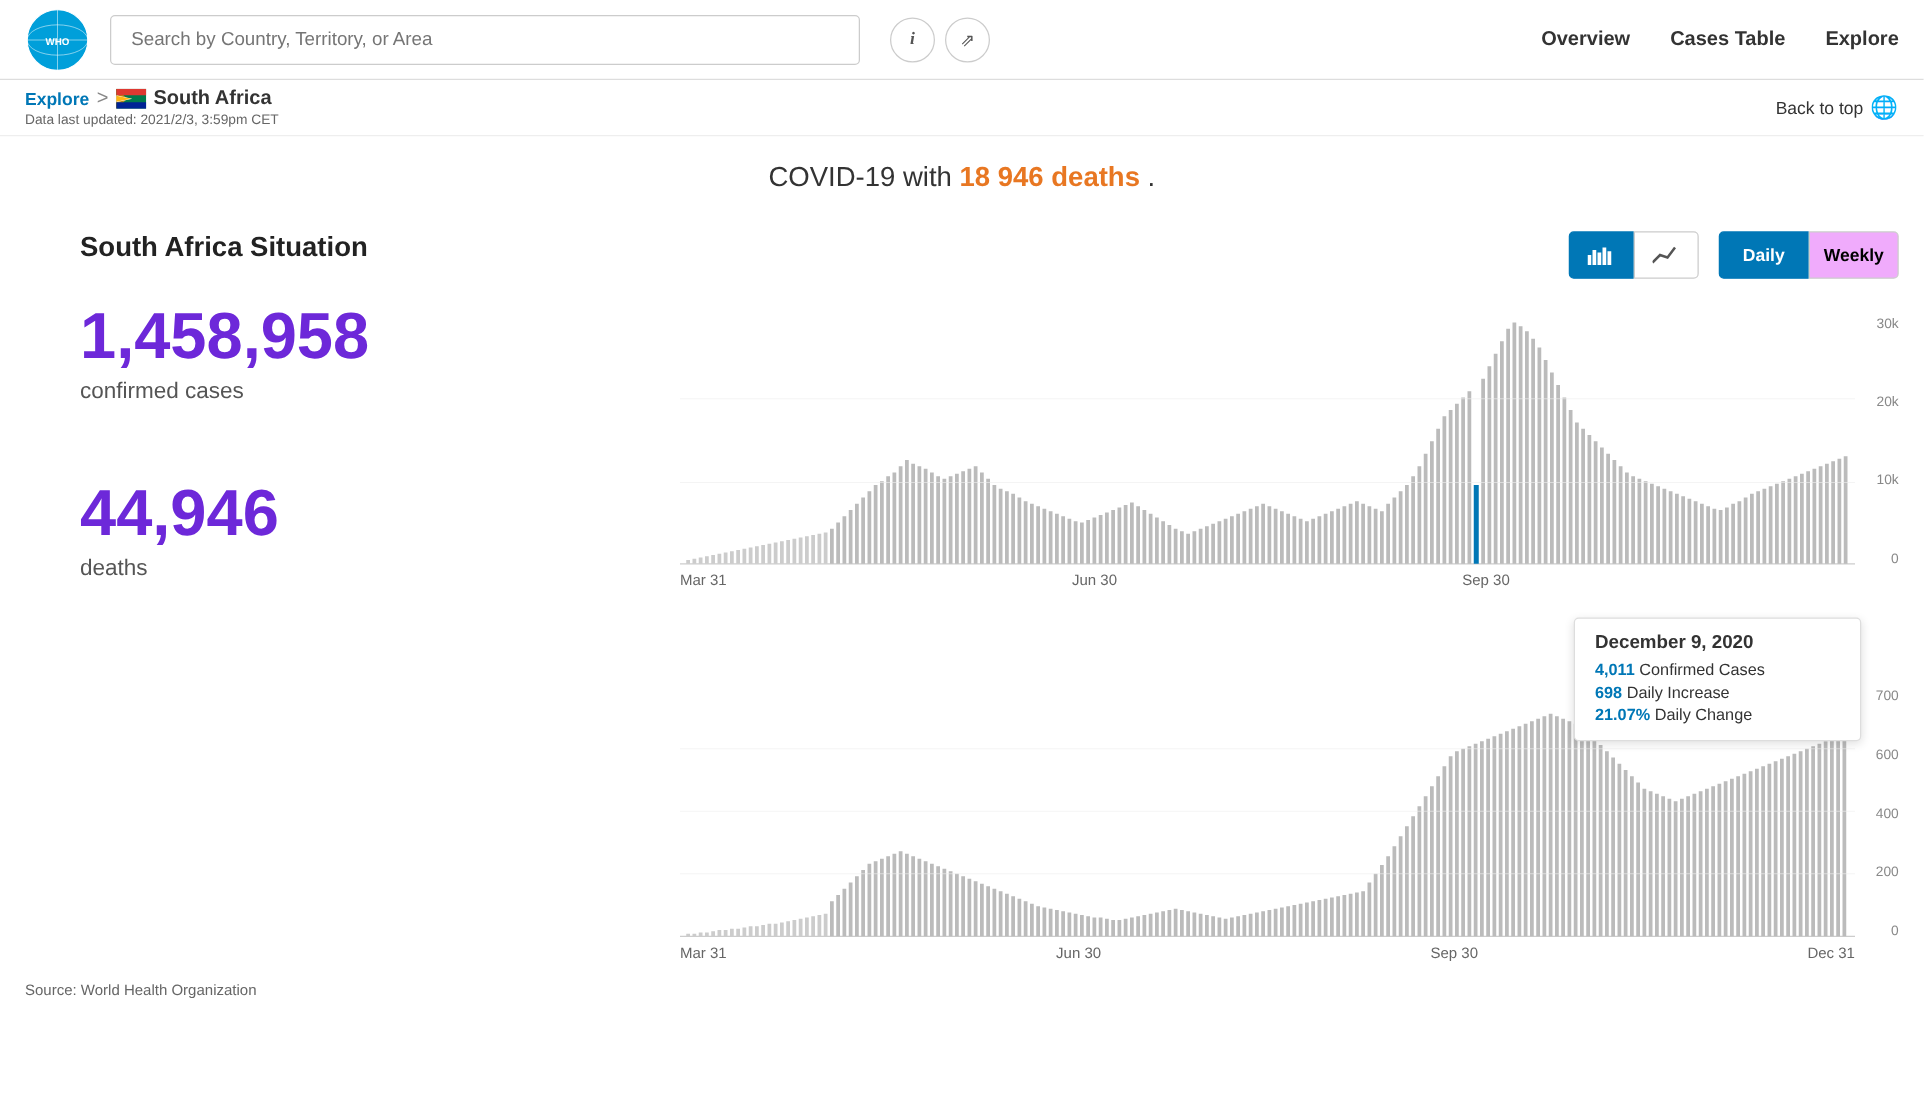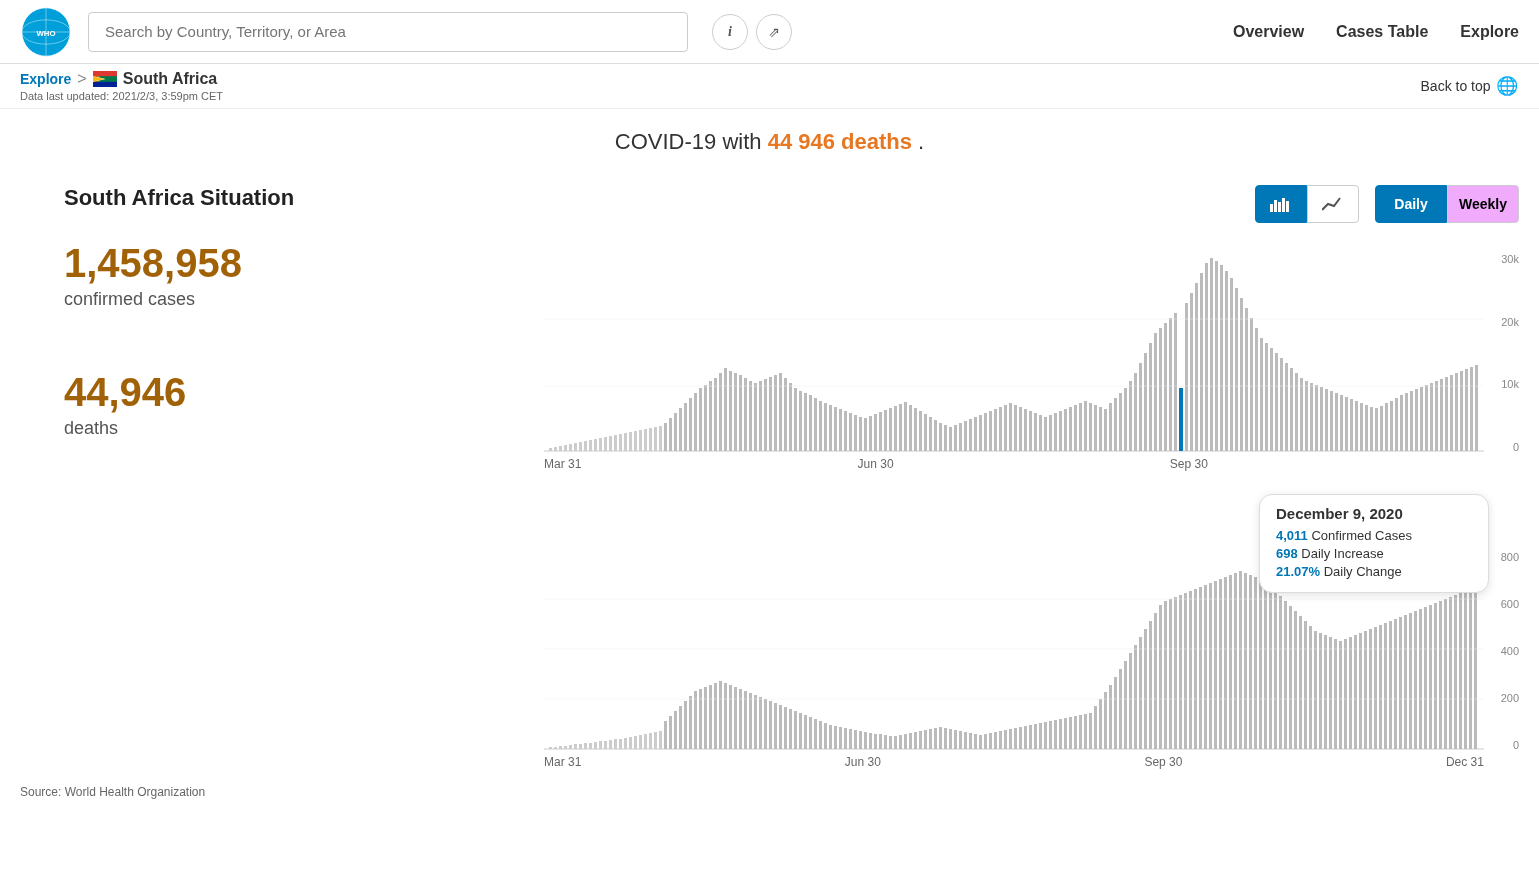--- a/index.html
+++ b/index.html
@@ -186,23 +186,23 @@
     .period-btn.active {
       background: #0077b6;
       color: #fff;
       border-color: #0077b6;
     }
     .period-btn:first-of-type { border-radius: 4px 0 0 4px; margin-left: 8px; }
     .period-btn:last-of-type  { border-radius: 0 4px 4px 0; }
 
     
     .big-number {
-      font-size: 40px;
+      font-size: 52px;
       font-weight: 700;
-      color: #a16207;
+      color: #6d28d9;
       line-height: 1.1;
       margin-top: 30px;
     }
     .number-label {
       font-size: 18px;
       color: #555;
       margin-top: 4px;
     }
     .deaths-section {
       margin-top: 60px;
@@ -332,21 +332,21 @@
     <div class="data-last-updated">Data last updated: 2021/2/3, 3:59pm CET</div>
   </div>
   <div class="back-to-top">
     <span>Back to top</span>
     <span class="globe-icon">🌐</span>
   </div>
 </div>
 
 <div class="hero-text">
   <span>COVID-19 with</span>
-  <span class="deaths-highlight">44 946 deaths</span>
+  <span class="deaths-highlight">18 946 deaths</span>
   <span>.</span>
 </div>
 
 <div class="main-content">
 
   <div class="left-panel">
     <div class="situation-title">South Africa Situation</div>
 
     <div class="big-number">1,458,958</div>
     <div class="number-label">confirmed cases</div>
@@ -590,21 +590,21 @@
           <rect x="916" y="118" width="3" height="80" fill="#bbb"></rect>
           <rect x="921" y="116" width="3" height="82" fill="#bbb"></rect>
           <rect x="926" y="114" width="3" height="84" fill="#bbb"></rect>
           <rect x="931" y="112" width="3" height="86" fill="#bbb"></rect>
 
           <line x1="0" y1="133" x2="940" y2="133" stroke="#eee" stroke-width="0.5"></line>
           <line x1="0" y1="66" x2="940" y2="66" stroke="#eee" stroke-width="0.5"></line>
         </svg>
 
         
-        <div class="tooltip" style="bottom: -140px; right: 30px; width: 230px; border-radius: 13px;">
+        <div class="tooltip" style="bottom: -140px; right: 30px; width: 230px;">
           <div class="tooltip-date">December 9, 2020</div>
           <div class="tooltip-row">
             <span class="tooltip-val">4,011</span>
             <span>Confirmed Cases</span>
           </div>
           <div class="tooltip-row">
             <span class="tooltip-val">698</span>
             <span>Daily Increase</span>
           </div>
           <div class="tooltip-row">
@@ -619,21 +619,21 @@
         <span>Jun 30</span>
         <span>Sep 30</span>
         <span></span>
       </div>
     </div>
 
     <div class="chart-section" style="margin-top:80px;">
       <div class="deaths-chart-container">
         
         <div class="chart-y-labels" style="width:35px;">
-          <span>800</span>
+          <span>700</span>
           <span>600</span>
           <span>400</span>
           <span>200</span>
           <span>0</span>
         </div>
         <svg class="chart-svg" viewBox="0 0 940 200" preserveAspectRatio="none" style="padding-right:35px;">
           <line x1="0" y1="198" x2="940" y2="198" stroke="#ccc" stroke-width="1"></line>
 
           <rect x="5" y="196" width="3" height="2" fill="#ccc"></rect>
           <rect x="10" y="196" width="3" height="2" fill="#ccc"></rect>

